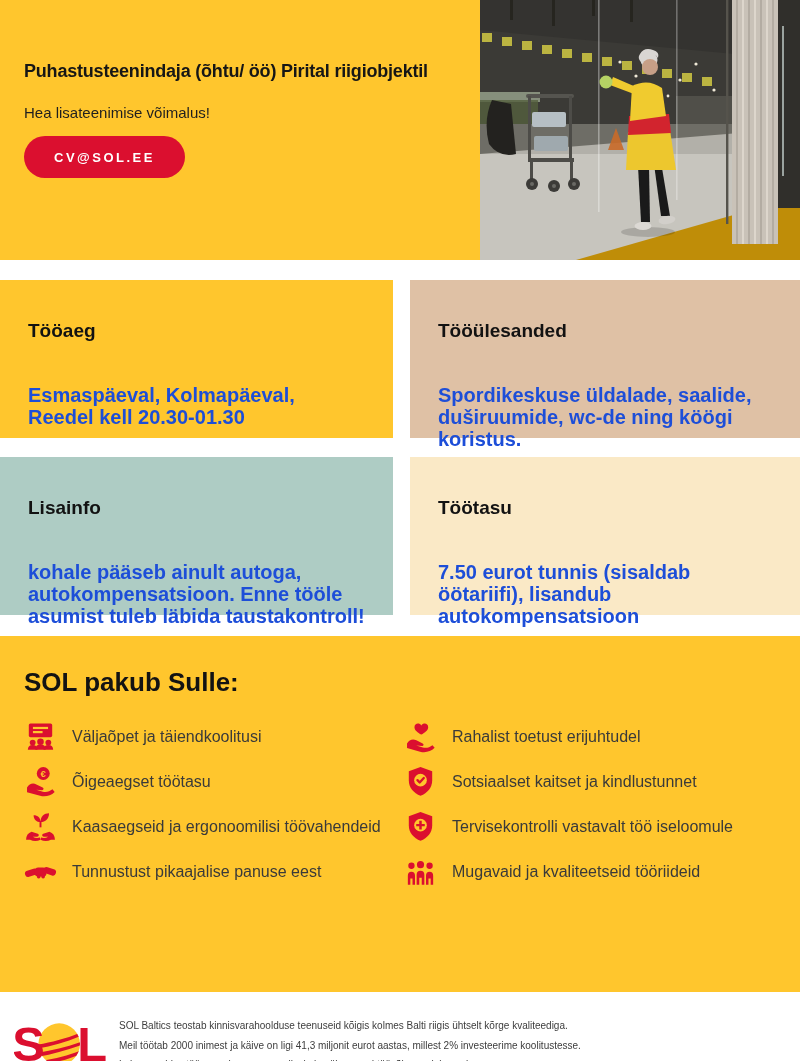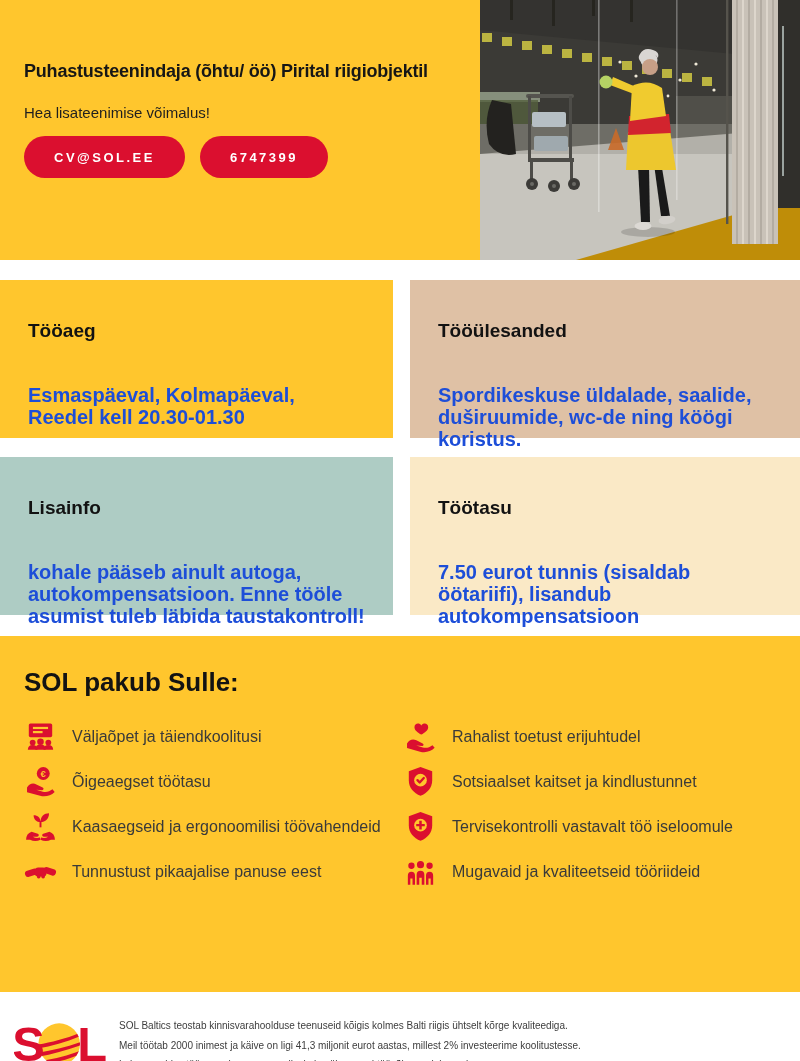--- a/index.html
+++ b/index.html
@@ -50,21 +50,20 @@
 <body>
 
 <div class="page">
 
   <header class="hero">
     <div class="hero-text">
       <h1 class="hero-title">Puhastusteenindaja (õhtu/ öö) Pirital riigiobjektil</h1>
       <p class="hero-sub">Hea lisateenimise võimalus!</p>
       <div class="btn-row">
         <button class="pill">CV@SOL.EE</button>
-        <button class="pill">6747399</button>
       </div>
     </div>
 
     <div class="hero-photo">
       <svg viewBox="0 0 320 260" width="320" height="260">
 
         <rect width="320" height="260" fill="#8e8d86"></rect>
         <rect width="320" height="128" fill="#3b3a36"></rect>
         <polygon points="0,0 320,0 320,60 0,30" fill="#343330"></polygon>
 

